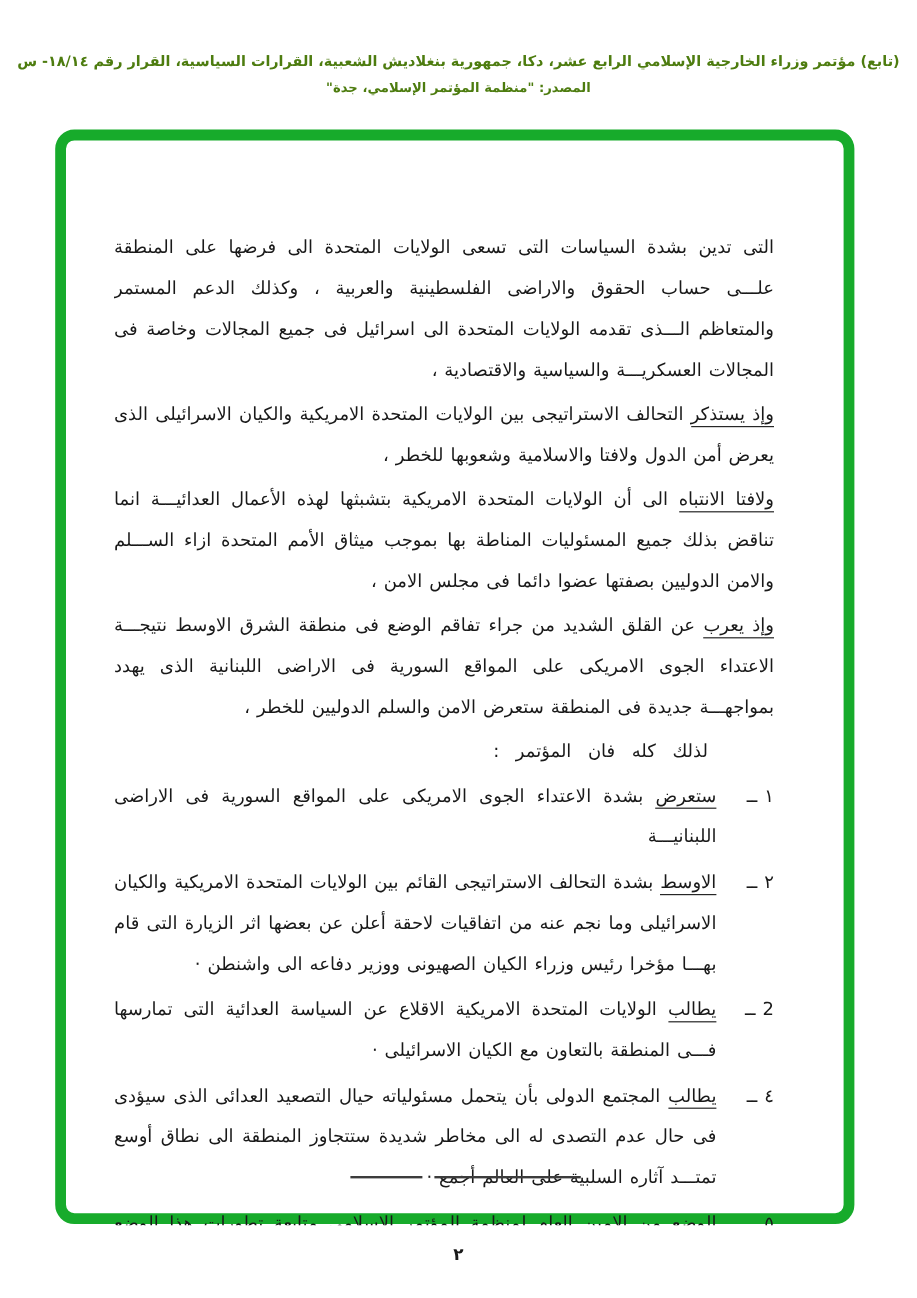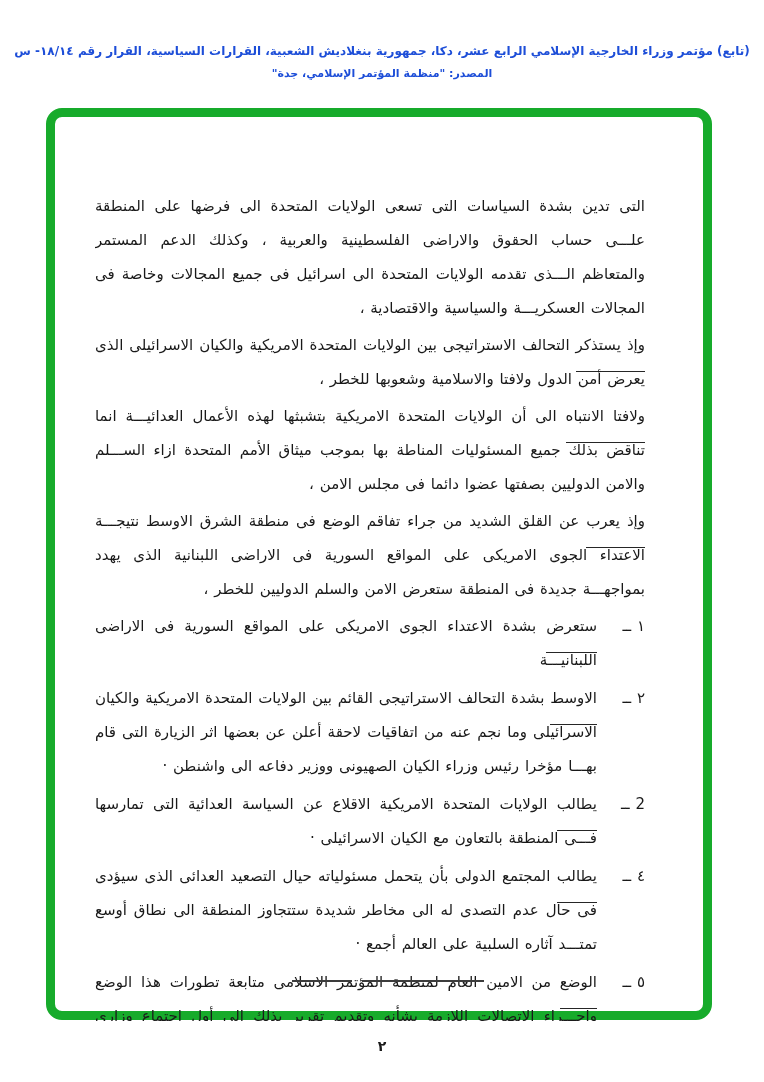--- a/index.html
+++ b/index.html
@@ -15,21 +15,21 @@
     overflow:hidden;
     position:relative;
   }
   .page{
     position:absolute;inset:0;
     direction:rtl;
   }
   
   .doc-header{
     position:absolute;top:44px;left:0;right:0;
-    text-align:center;color:#1d4ed8;
+    text-align:center;color:#4d7c0f;
     filter:blur(0.2px);
   }
   .doc-header .h1{
     font-size:12px;font-weight:bold;white-space:nowrap;
     letter-spacing:0;
   }
   .doc-header .h2{
     font-size:11px;font-weight:bold;margin-top:9px;
   }
   
@@ -48,21 +48,21 @@
     text-align:justify;
     font-size:15px;line-height:34px;
     color:var(--ink);
     word-spacing:1px;
     filter:blur(0.25px) contrast(1.05);
     margin-top:44px;
   }
   .para{margin:0 0 3px 0;}
   .ulead{
     border-bottom:1.5px solid #2a2a2a;
-    padding-bottom:17px;
+    padding-bottom:1px;
   }
   .intro-line{
     padding-right:55px;
     word-spacing:9px;
     margin:0 0 3px 0;
   }
   .item{
     position:relative;
     padding-right:48px;
     margin:0 0 4px 0;
@@ -100,20 +100,21 @@
   </div>
 
   <div class="green-box">
     <div class="content">
       <div id="preamble">
           <div class="para"><span>التى تدين بشدة السياسات التى تسعى الولايات المتحدة الى فرضها على المنطقة علـــى حساب الحقوق والاراضى الفلسطينية والعربية ، وكذلك الدعم المستمر والمتعاظم الـــذى تقدمه الولايات المتحدة الى اسرائيل فى جميع المجالات وخاصة فى المجالات العسكريـــة والسياسية والاقتصادية ،</span></div>
           <div class="para"><span class="ulead">وإذ يستذكر</span> <span>التحالف الاستراتيجى بين الولايات المتحدة الامريكية والكيان الاسرائيلى الذى يعرض أمن الدول ولافتا والاسلامية وشعوبها للخطر ،</span></div>
           <div class="para"><span class="ulead">ولافتا الانتباه</span> <span>الى أن الولايات المتحدة الامريكية بتشبثها لهذه الأعمال العدائيـــة انما تناقض بذلك جميع المسئوليات المناطة بها بموجب ميثاق الأمم المتحدة ازاء الســـلم والامن الدوليين بصفتها عضوا دائما فى مجلس الامن ،</span></div>
           <div class="para"><span class="ulead">وإذ يعرب</span> <span>عن القلق الشديد من جراء تفاقم الوضع فى منطقة الشرق الاوسط نتيجـــة الاعتداء الجوى الامريكى على المواقع السورية فى الاراضى اللبنانية الذى يهدد بمواجهـــة جديدة فى المنطقة ستعرض الامن والسلم الدوليين للخطر ،</span></div>
         </div>
+      <div class="para intro-line">لذلك كله فان المؤتمر :</div>
       <div id="items">
           <div class="item"><span class="num">١ ــ</span><span class="ulead">ستعرض</span> <span>بشدة الاعتداء الجوى الامريكى على المواقع السورية فى الاراضى اللبنانيـــة</span></div>
           <div class="item"><span class="num">٢ ــ</span><span class="ulead">الاوسط</span> <span>بشدة التحالف الاستراتيجى القائم بين الولايات المتحدة الامريكية والكيان الاسرائيلى وما نجم عنه من اتفاقيات لاحقة أعلن عن بعضها اثر الزيارة التى قام بهـــا مؤخرا رئيس وزراء الكيان الصهيونى ووزير دفاعه الى واشنطن ·</span></div>
           <div class="item"><span class="num">2 ــ</span><span class="ulead">يطالب</span> <span>الولايات المتحدة الامريكية الاقلاع عن السياسة العدائية التى تمارسها فـــى المنطقة بالتعاون مع الكيان الاسرائيلى ·</span></div>
           <div class="item"><span class="num">٤ ــ</span><span class="ulead">يطالب</span> <span>المجتمع الدولى بأن يتحمل مسئولياته حيال التصعيد العدائى الذى سيؤدى فى حال عدم التصدى له الى مخاطر شديدة ستتجاوز المنطقة الى نطاق أوسع تمتـــد آثاره السلبية على العالم أجمع ·</span></div>
           <div class="item"><span class="num">٥ ــ</span><span class="ulead">الوضع</span> <span>من الامين العام لمنظمة المؤتمر الاسلامى متابعة تطورات هذا الوضع واجـــراء الاتصالات اللازمة بشأنه وتقديم تقرير بذلك الى أول اجتماع وزارى اسلامى قادم ·</span></div>
         </div>
     </div>
     <div class="divider">
       <span class="seg long"></span>

